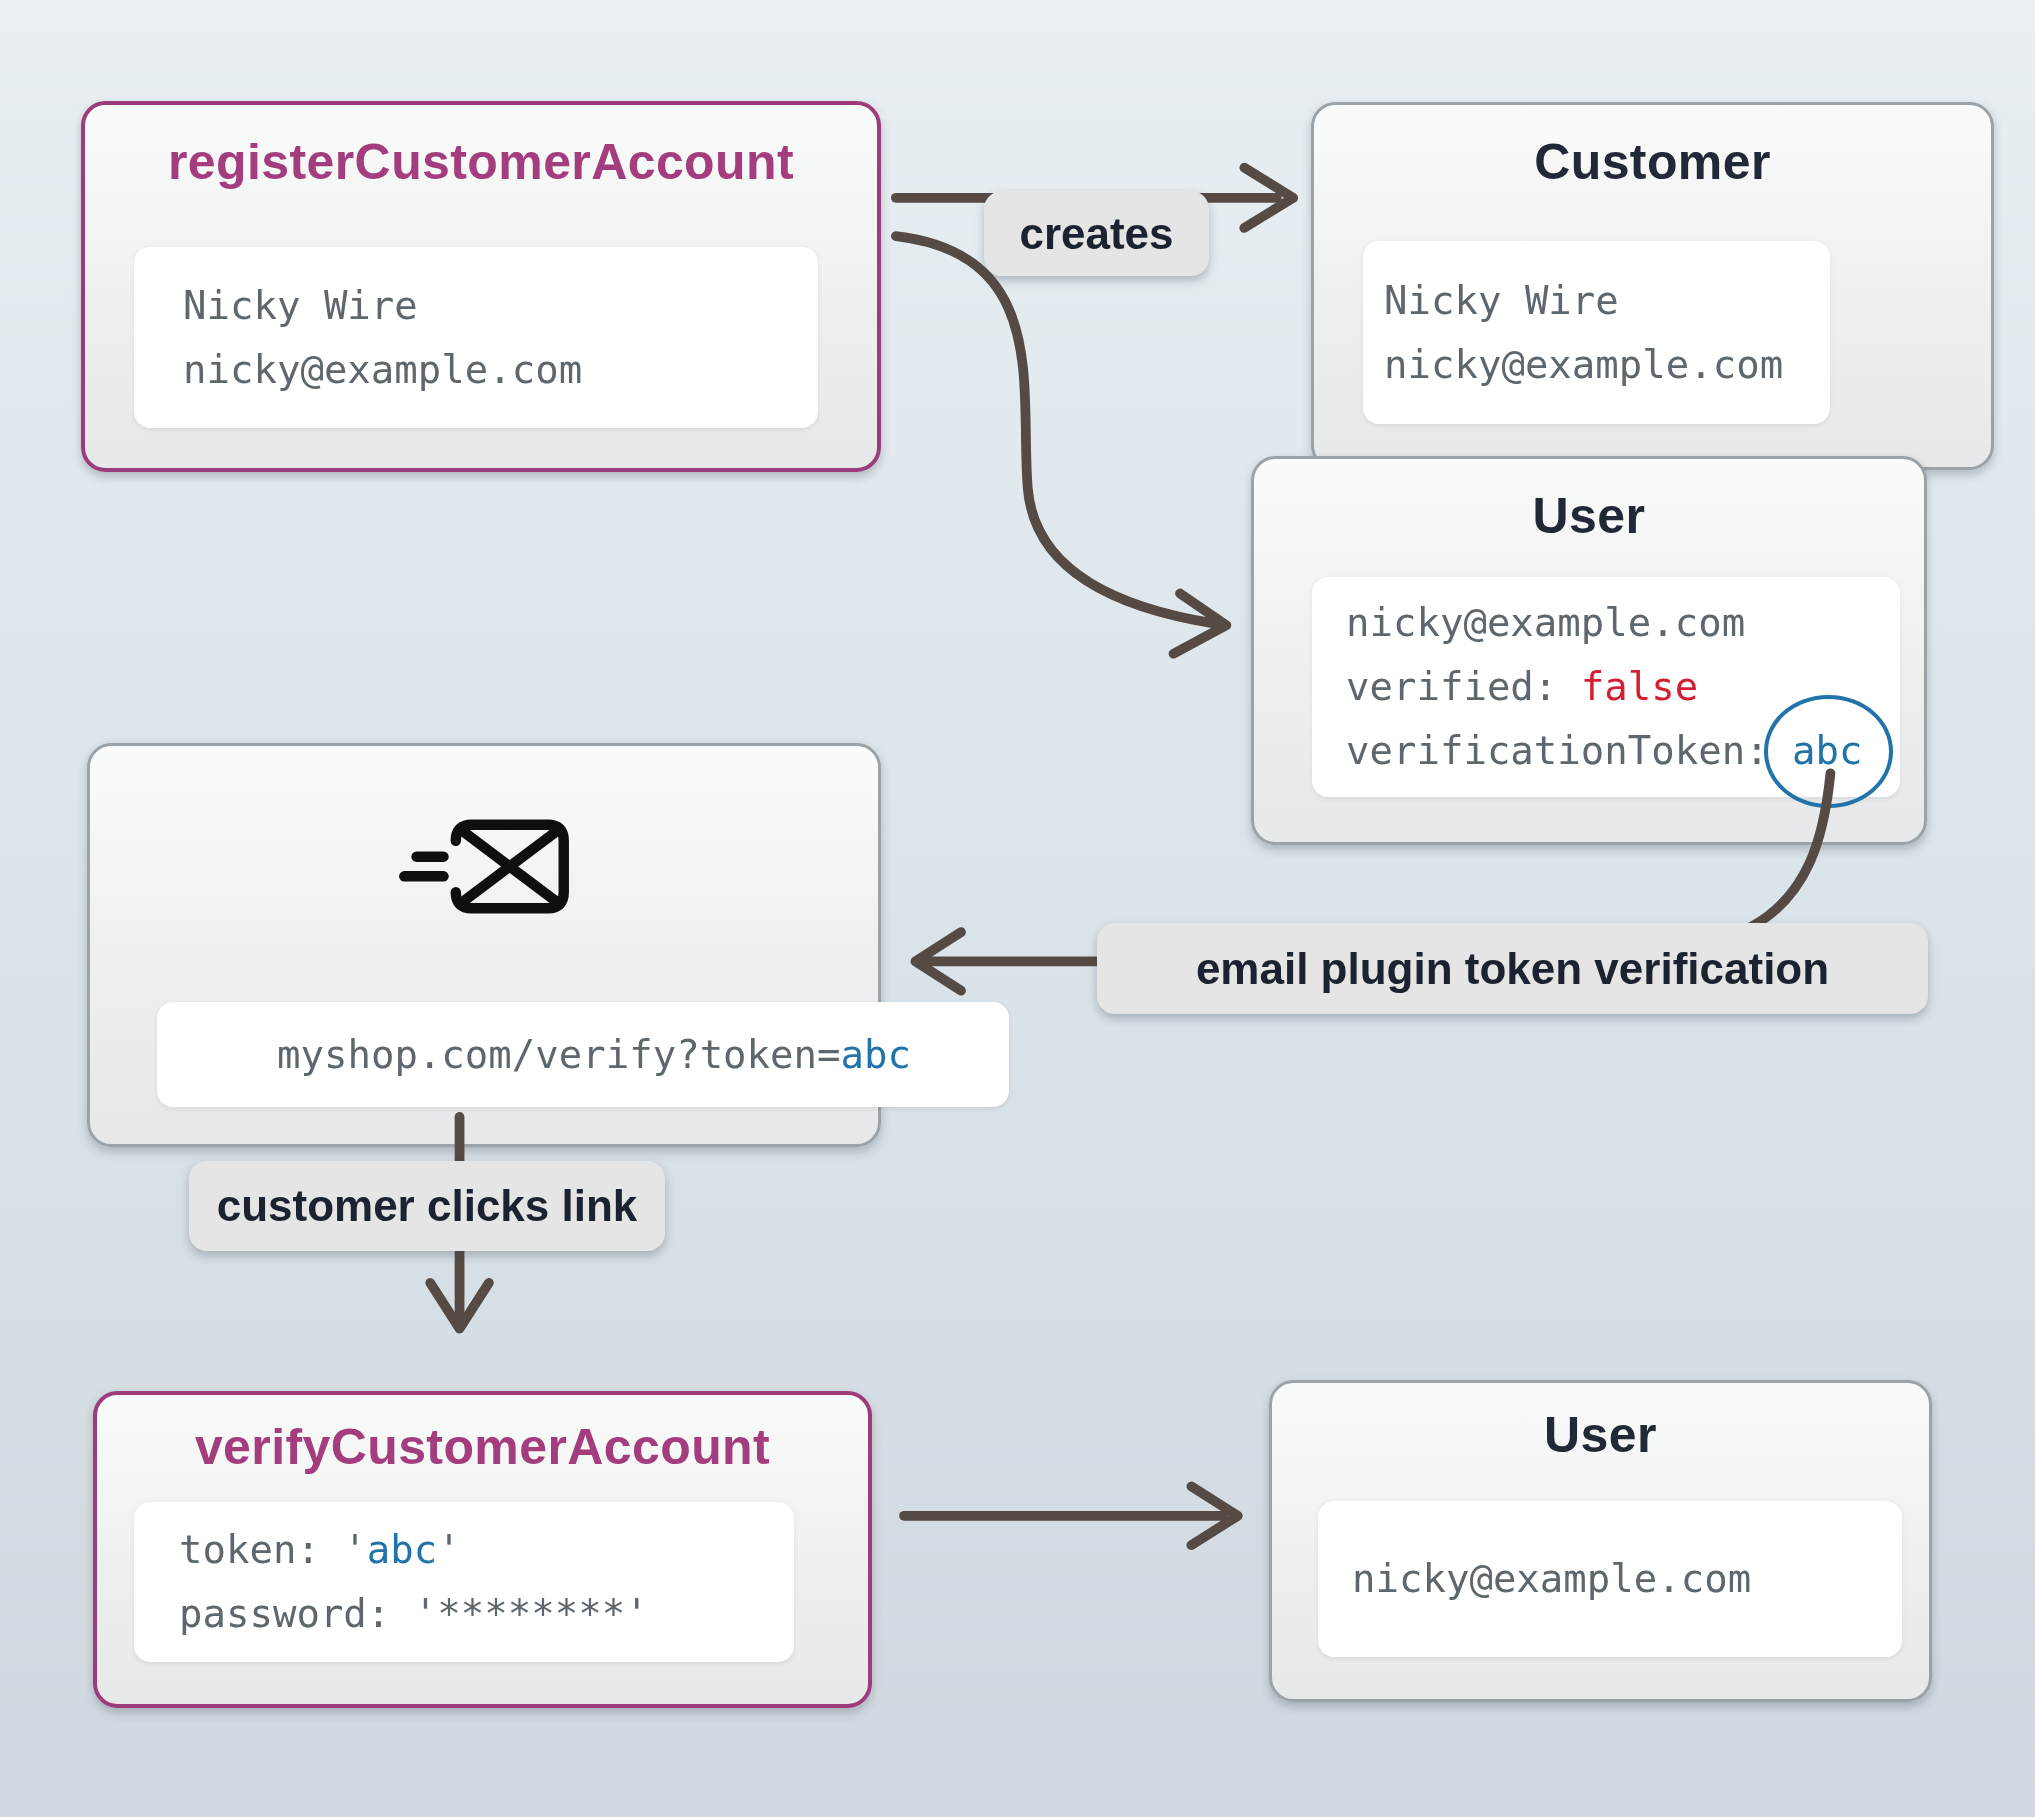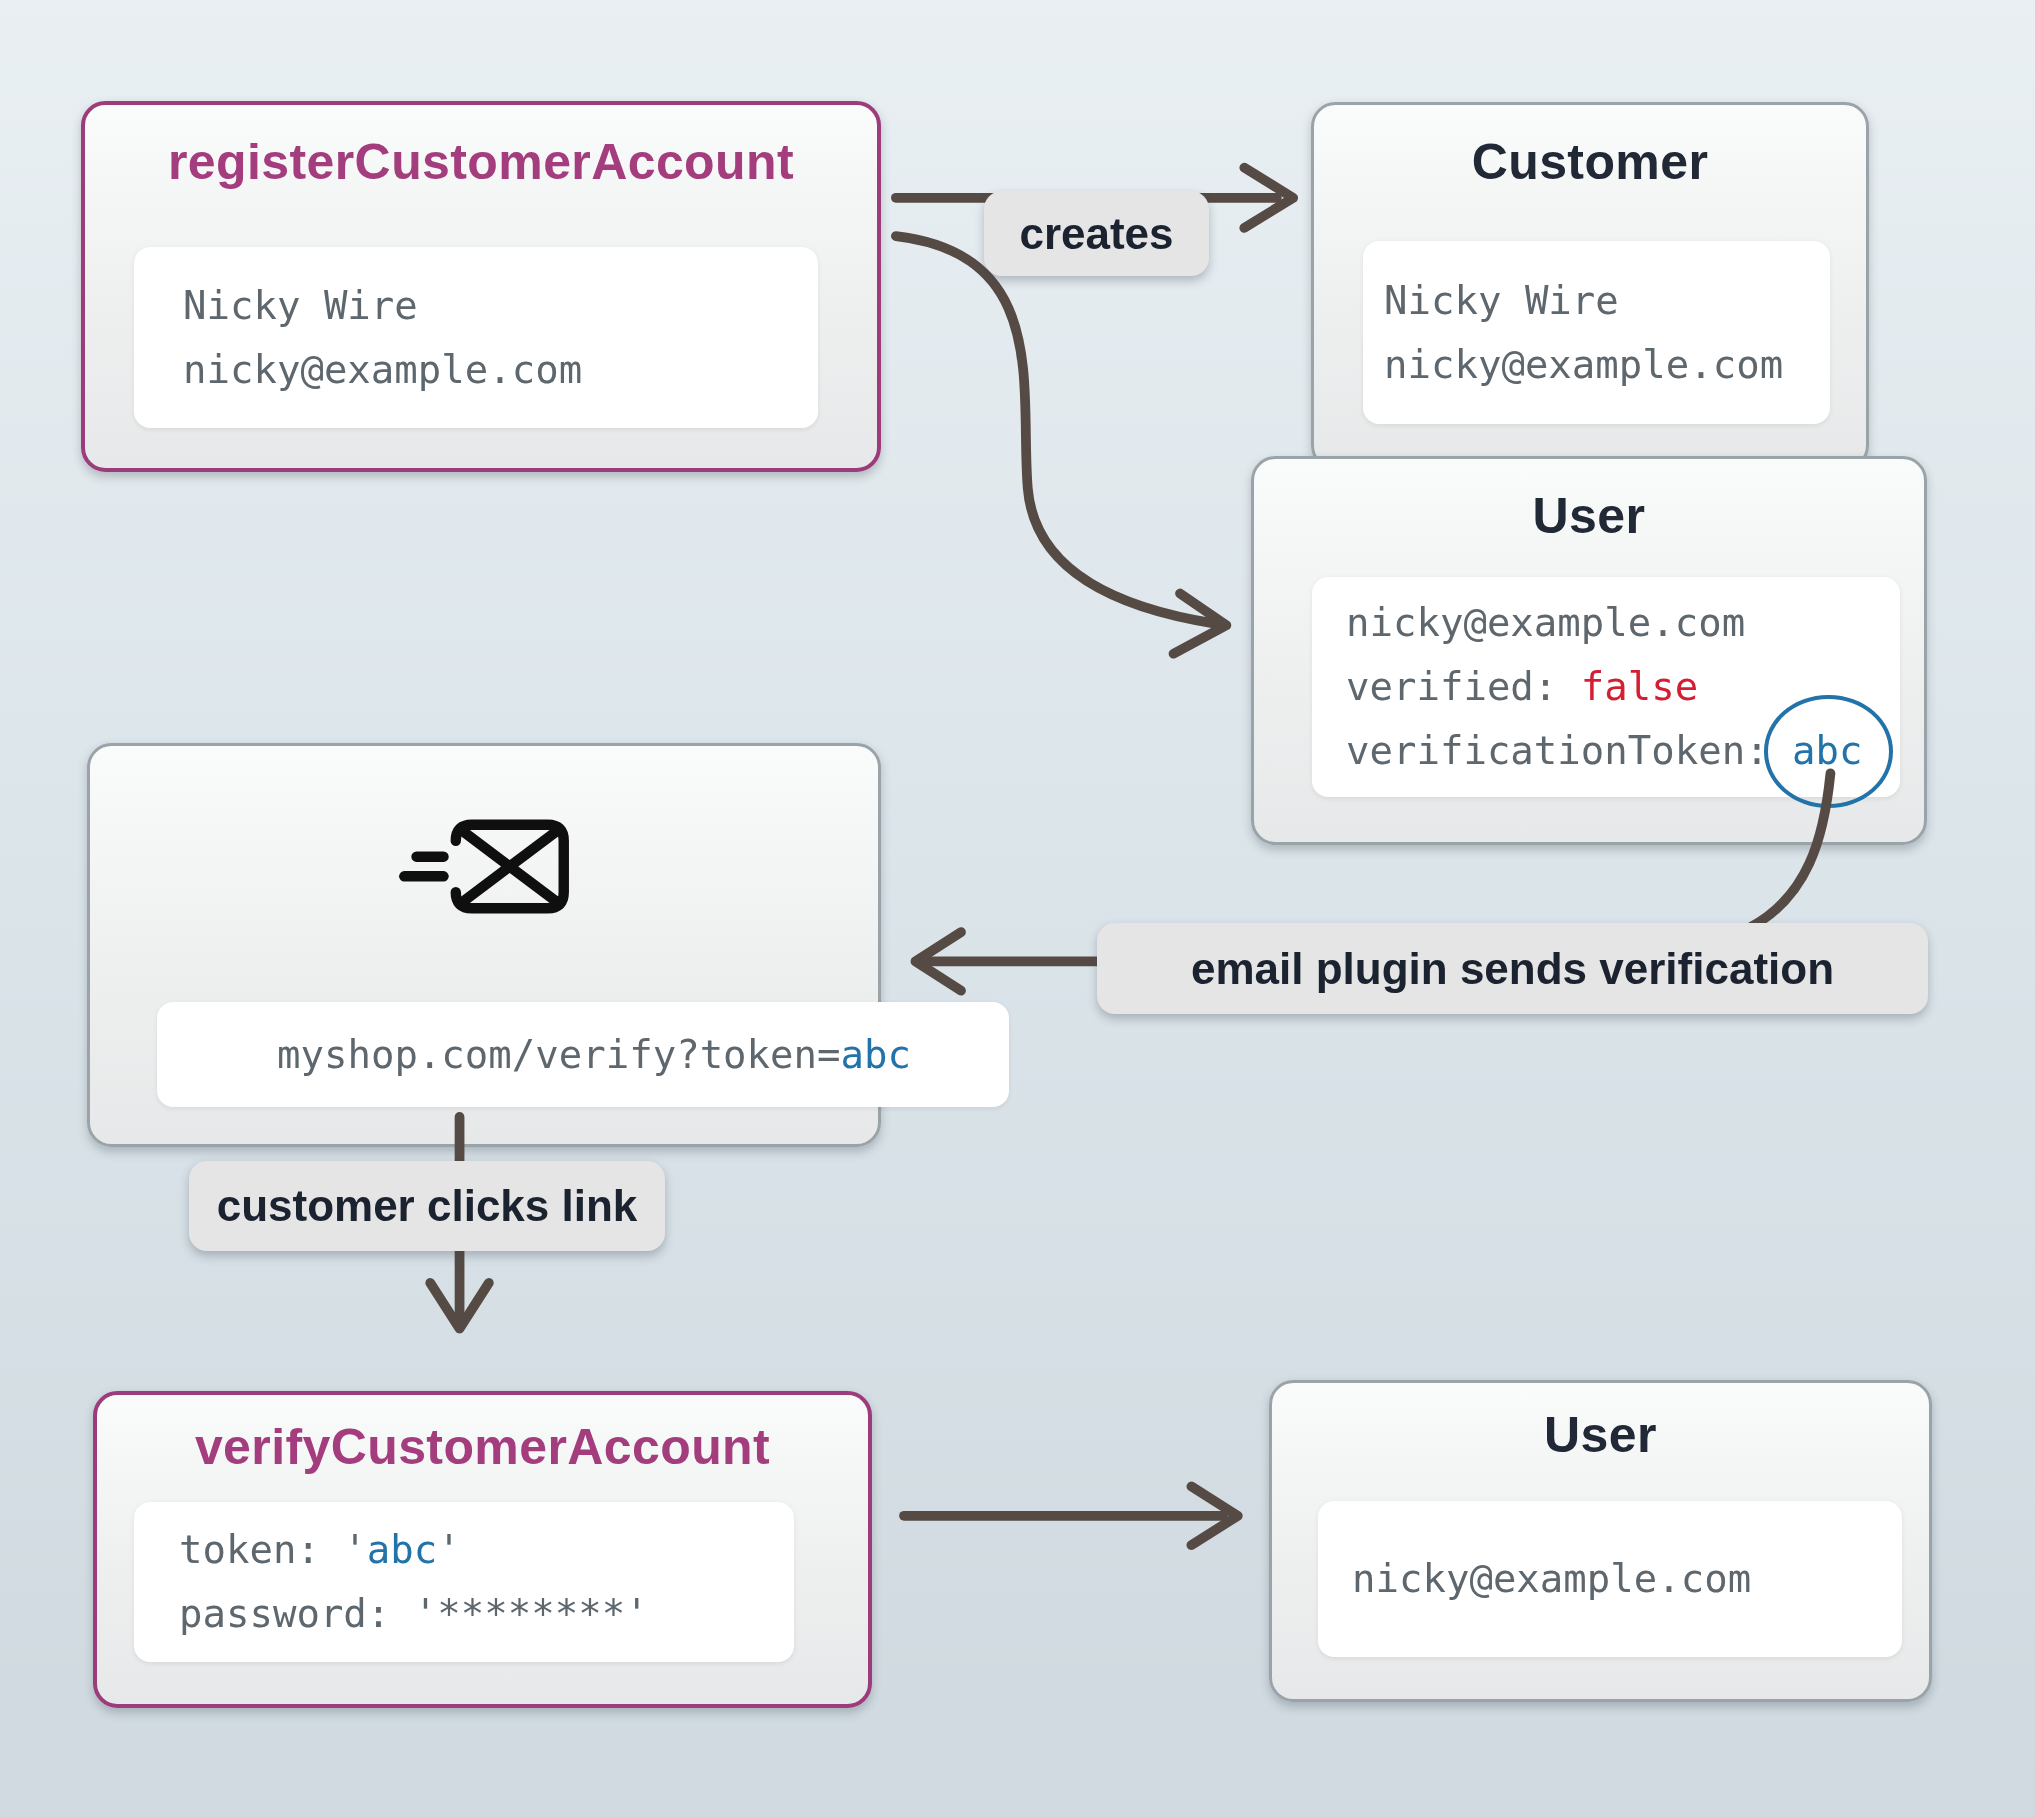--- a/index.html
+++ b/index.html
@@ -70,21 +70,21 @@
 </svg>
 
 <div class="box magenta" style="left:81px; top:71px; width:800px; height:371px;">
   <div class="box-title magenta">registerCustomerAccount</div>
   <div class="inner" style="left:49px; top:142px; width:684px; height:181px; padding-left:49px;">
     <div class="code-line">Nicky Wire</div>
     <div class="code-line">nicky@example.com</div>
   </div>
 </div>
 
-<div class="box gray" style="left:1311px; top:72px; width:558px; height:368px;">
+<div class="box gray" style="left:1311px; top:72px; width:683px; height:368px;">
   <div class="box-title dark">Customer</div>
   <div class="inner" style="left:49px; top:136px; width:467px; height:183px; padding-left:21px;">
     <div class="code-line">Nicky Wire</div>
     <div class="code-line">nicky@example.com</div>
   </div>
 </div>
 
 <div class="box gray" style="left:1251px; top:426px; width:676px; height:389px;">
   <div class="box-title dark">User</div>
   <div class="inner" style="left:58px; top:118px; width:588px; height:220px; padding-left:34px;">
@@ -116,15 +116,15 @@
 </div>
 
 <div class="box gray" style="left:1269px; top:1350px; width:663px; height:322px;">
   <div class="box-title dark" style="margin-top:23px;">User</div>
   <div class="inner" style="left:46px; top:118px; width:584px; height:156px; padding-left:34px;">
     <div class="code-line">nicky@example.com</div>
   </div>
 </div>
 
 <div class="flow-label" style="left:984px; top:191px; width:225px; height:85px;">creates</div>
-<div class="flow-label" style="left:1097px; top:923px; width:831px; height:91px;">email plugin sends verification</div>
+<div class="flow-label" style="left:1097px; top:923px; width:831px; height:91px;">email plugin token verification</div>
 <div class="flow-label" style="left:189px; top:1161px; width:476px; height:90px;">customer clicks link</div>
 
 
 </body></html>

